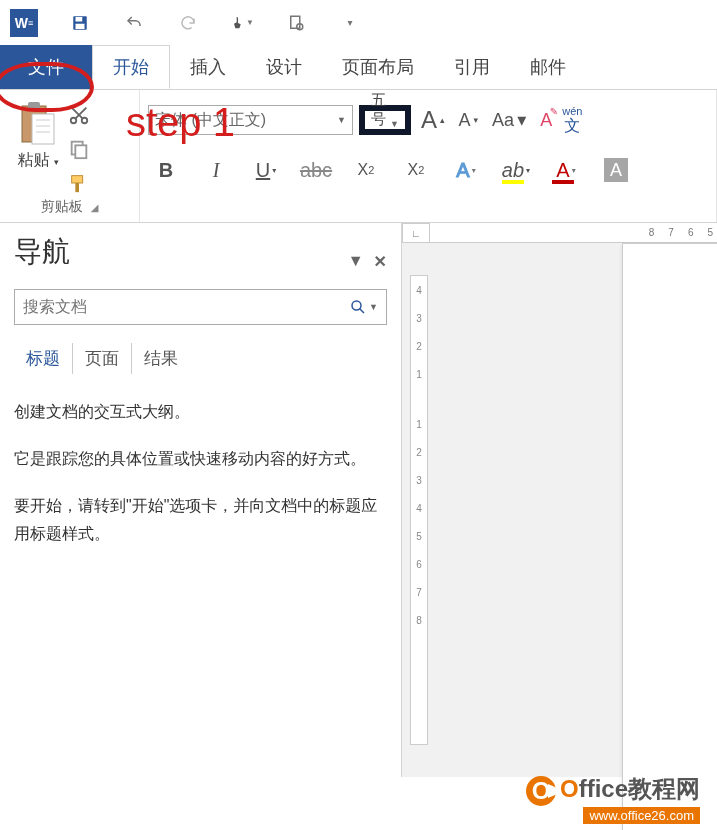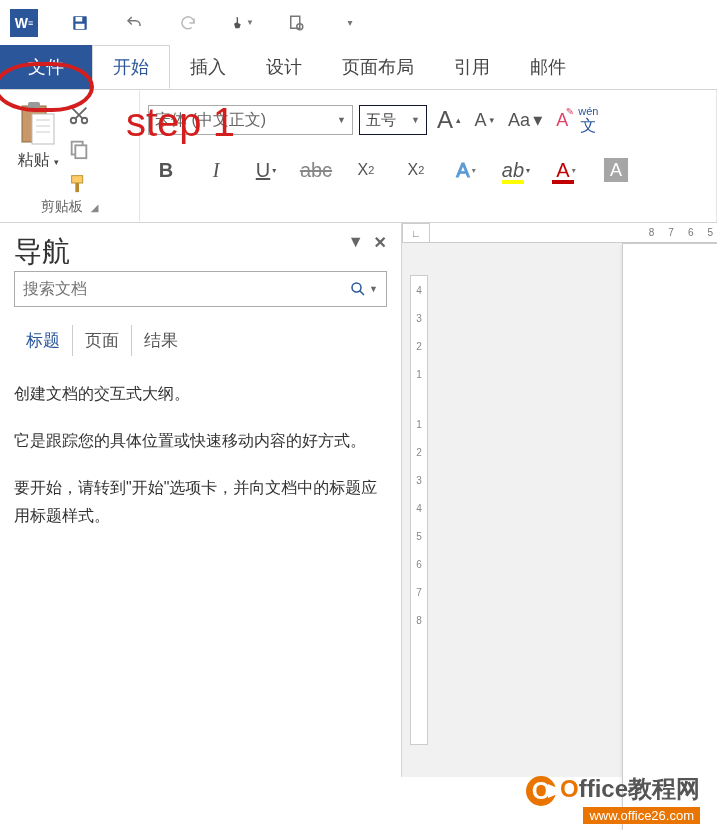--- a/index.html
+++ b/index.html
@@ -33,21 +33,21 @@
 .paste-big { width: 60px; display: flex; flex-direction: column; align-items: center; gap: 4px; padding: 6px 4px; }
 .paste-big .board { width: 36px; height: 44px; }
 .paste-label { font-size: 16px; color: #444; }
 .clip-col { display: flex; flex-direction: column; gap: 12px; padding-top: 8px; }
 .small-icon { width: 22px; height: 22px; color: #666; }
 
 
 .font { flex: 1; }
 .font-row1 { display: flex; gap: 6px; align-items: center; margin-bottom: 14px; margin-top: 8px; }
 .font-name { width: 205px; height: 30px; border: 1px solid #ababab; display: flex; align-items: center; padding: 0 6px; font-size: 16px; color: #666; }
-.font-size { width: 68px; height: 30px; border: 1px solid #0f172a; display: flex; align-items: center; padding: 0 6px; font-size: 15px; color: #444; }
+.font-size { width: 52px; height: 30px; border: 6px solid #0f172a; display: flex; align-items: flex-end; padding: 0 6px; font-size: 15px; color: #444; }
 .dd-caret { margin-left: auto; font-size: 9px; color: #666; }
 .font-btn { display: flex; align-items: center; gap: 3px; color: #555; padding: 2px 4px; font-size: 18px; }
 .font-row2 { display: flex; gap: 18px; align-items: center; padding: 8px 2px; }
 .fbtn { width: 32px; text-align: center; color: #555; font-size: 20px; display: flex; align-items: center; justify-content: center; position: relative; }
 .fbtn .caret { font-size: 8px; margin-left: 2px; }
 .strike { text-decoration: line-through; color: #888; }
 .sub { font-size: 16px; }
 .sub sub { font-size: 11px; }
 .sup { font-size: 16px; }
 .sup sup { font-size: 11px; }
@@ -55,21 +55,21 @@
 .hilite { position: relative; }
 .hilite-bar { position: absolute; bottom: -2px; left: 2px; width: 22px; height: 4px; background: #ffff00; }
 .color-A { color: #c00000; position: relative; }
 .color-bar { position: absolute; bottom: -2px; left: 2px; width: 22px; height: 4px; background: #c00000; }
 .boxed-A { background: #a6a6a6; color: #fff; width: 24px; height: 24px; display: flex; align-items: center; justify-content: center; font-size: 18px; }
 .wen { font-size: 11px; color: #2b579a; text-align: center; line-height: 1.1; }
 
 
 .content { display: flex; height: calc(830px - 45px - 45px - 186px); }
 .nav-pane { width: 402px; border-right: 1px solid #d4d4d4; padding: 10px 14px; background: #fff; }
-.nav-header { display: flex; align-items: flex-start; justify-content: space-between; }
+.nav-header { display: flex; align-items: flex-end; justify-content: space-between; margin-bottom: 18px; }
 .nav-title { font-size: 28px; color: #333; }
 .nav-ctrls { display: flex; gap: 10px; color: #666; font-size: 16px; }
 .search-box { display: flex; border: 1px solid #ababab; height: 36px; align-items: center; padding: 0 8px; margin-bottom: 18px; }
 .search-input { flex: 1; border: none; outline: none; font-size: 16px; color: #888; background: transparent; }
 .search-btn { color: #2b579a; display: flex; gap: 2px; align-items: center; }
 .nav-tabs { display: flex; gap: 0; margin-bottom: 24px; }
 .nav-tab { padding: 4px 12px; font-size: 17px; color: #555; border-right: 1px solid #ccc; }
 .nav-tab:last-child { border-right: none; }
 .nav-tab.active { color: #2b579a; font-weight: 500; }
 .nav-body p { font-size: 16px; color: #333; line-height: 1.8; margin-bottom: 18px; }

